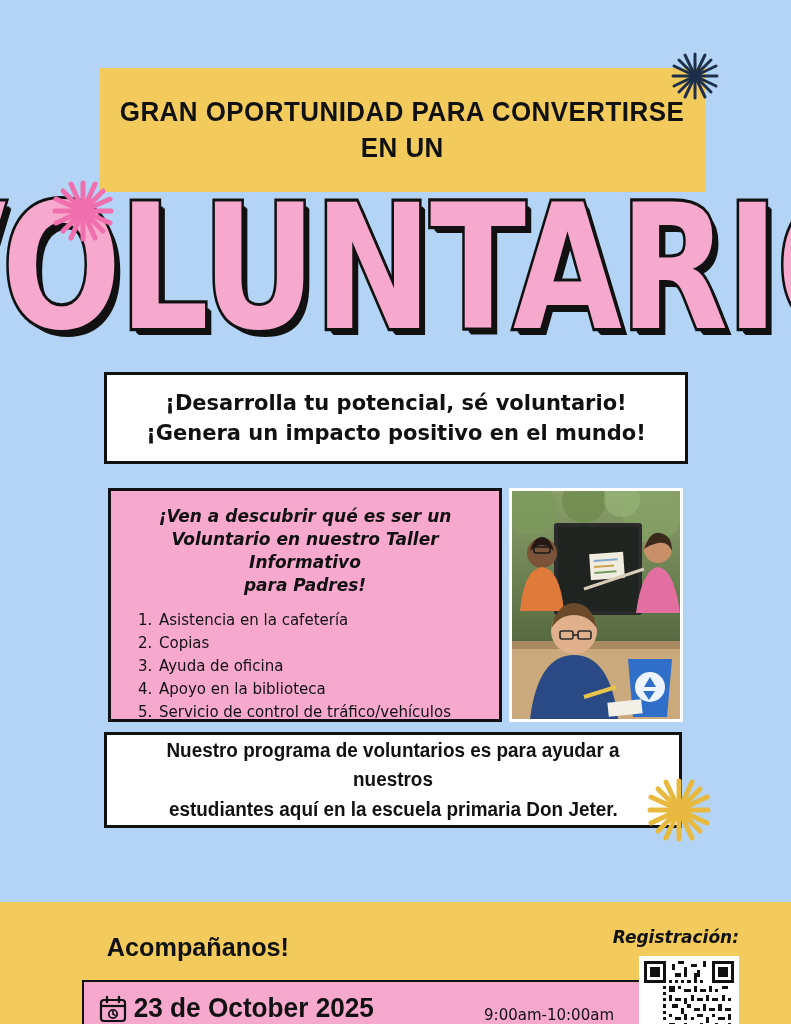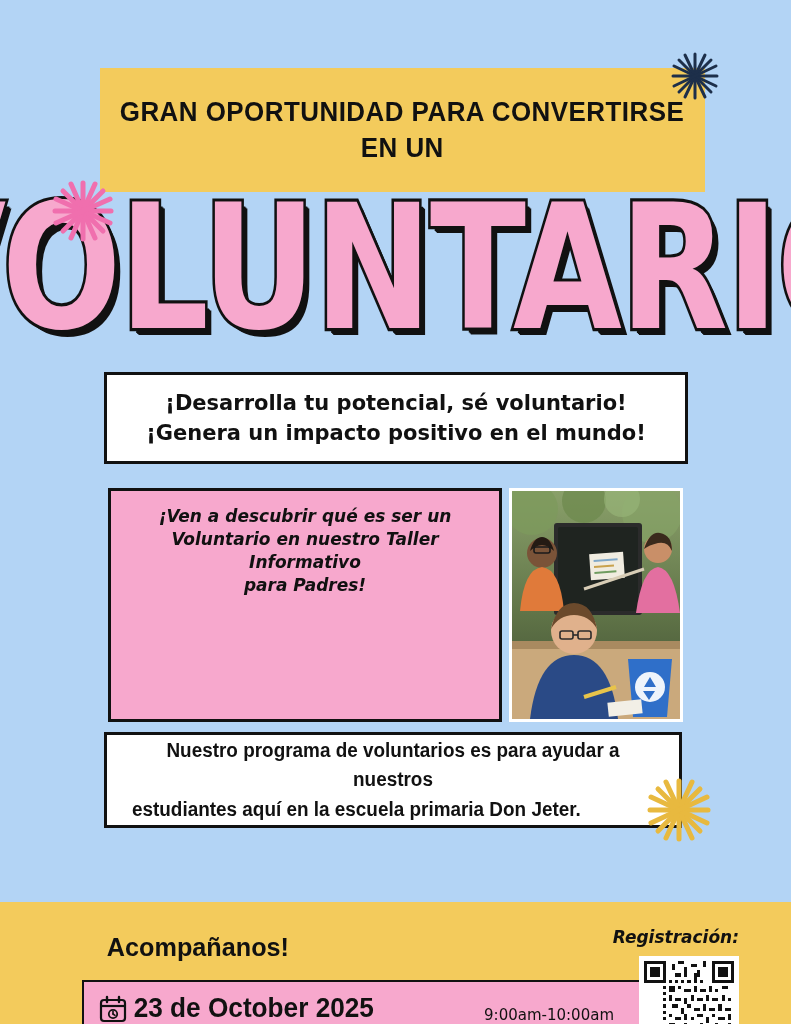--- a/index.html
+++ b/index.html
@@ -164,21 +164,21 @@
   .statement-box {
     position: absolute;
     left: 104px;
     top: 732px;
     width: 578px;
     height: 96px;
     background: #ffffff;
     border: 3px solid #111111;
     display: flex;
     flex-direction: column;
-    align-items: flex-start;
+    align-items: center;
     justify-content: center;
     z-index: 5;
     box-sizing: border-box;
     padding: 0 18px;
   }
   .statement-line {
     font-family: "Liberation Sans Narrow", "Liberation Sans", sans-serif;
     font-weight: bold;
     font-size: 19.5px;
     color: #111111;
@@ -310,20 +310,27 @@
     <div class="subtitle-line">¡Desarrolla tu potencial, sé voluntario!</div>
     <div class="subtitle-line">¡Genera un impacto positivo en el mundo!</div>
   </div>
 
   <div class="pink-box">
     <div class="pink-heading">
       <div>¡Ven a descubrir qué es ser un</div>
       <div>Voluntario en nuestro Taller Informativo</div>
       <div>para Padres!</div>
     </div>
+    <ol class="pink-list">
+      <li>Asistencia en la cafetería</li>
+      <li>Copias</li>
+      <li>Ayuda de oficina</li>
+      <li>Apoyo en la biblioteca</li>
+      <li>Servicio de control de tráfico/vehículos</li>
+    </ol>
   </div>
 
   <div class="photo">
     <svg width="168" height="228" viewBox="0 0 168 228" aria-hidden="true">
       <defs>
         <linearGradient id="bgTrees" x1="0" y1="0" x2="0" y2="1">
           <stop offset="0%" stop-color="#8aa06a"></stop>
           <stop offset="55%" stop-color="#5f7347"></stop>
           <stop offset="100%" stop-color="#3d4a30"></stop>
         </linearGradient>

